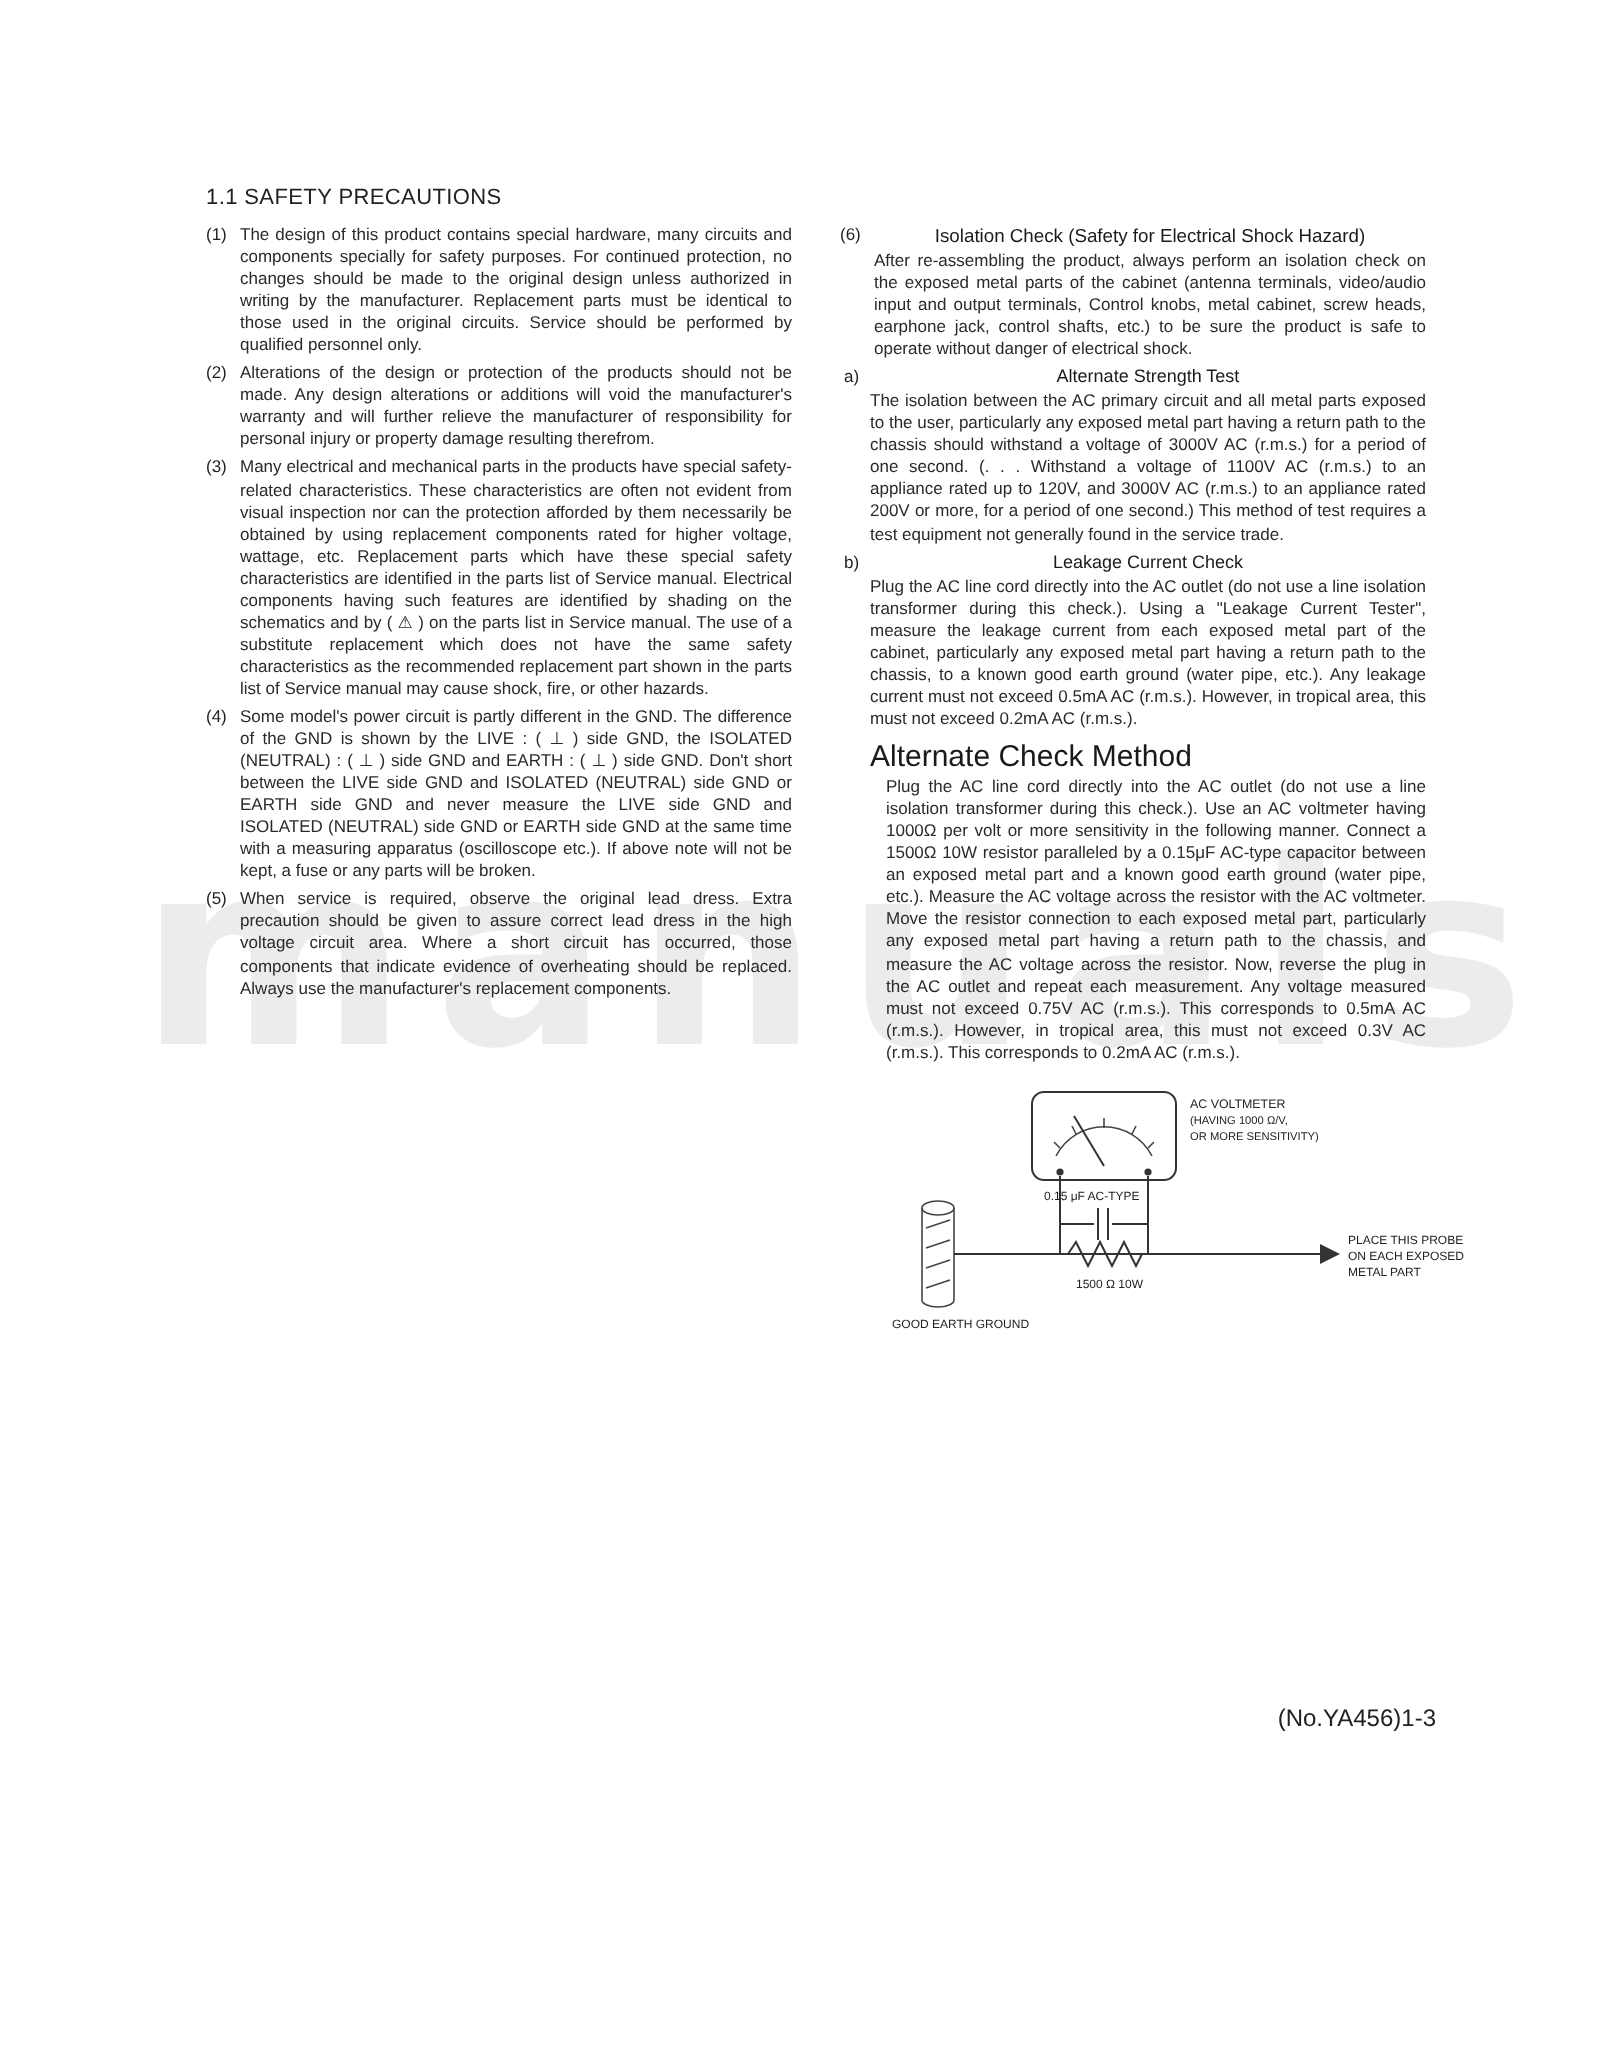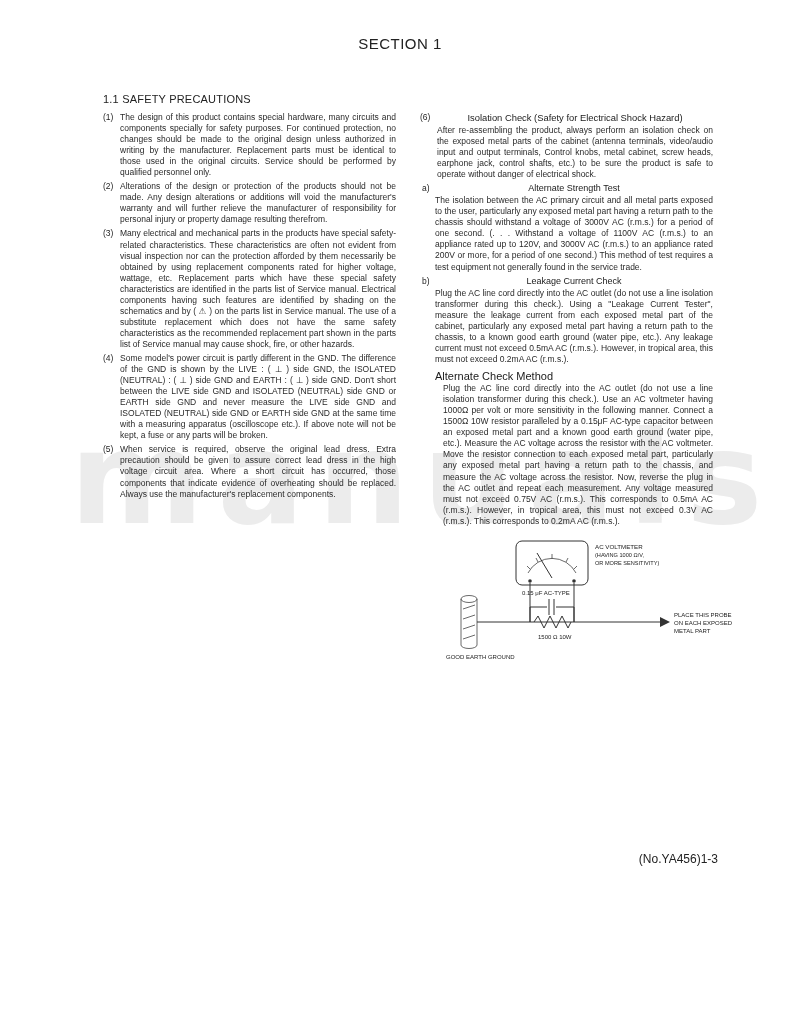--- a/index.html
+++ b/index.html
@@ -26,42 +26,41 @@
   }
   .col{width:293px;}
   .item{display:flex;margin-bottom:3px;}
   .item .num{flex:none;width:17px;font-size:8.5px;line-height:1.3;}
   .item .body{flex:1;font-size:8.5px;line-height:1.3;text-align:justify;color:#2a2a2a;}
   .item .head{font-size:9.4px;line-height:1.25;text-align:center;color:#1a1a1a;margin-bottom:1px;}
   .sub{margin-left:2px;}
   .sub .num{width:13px;}
   .sub .head{font-size:9px;}
   .alt{margin-left:15px;margin-top:5px;}
-  .alt .head{font-size:11px;margin-bottom:1px;color:#1a1a1a;}
+  .alt .head{font-size:15px;margin-bottom:1px;color:#1a1a1a;}
   .alt .body{font-size:8.5px;line-height:1.3;text-align:justify;margin-left:8px;color:#2a2a2a;}
   .diagram{margin-top:10px;margin-left:18px;}
   .diagram svg{display:block;}
   .footer{
     position:absolute;right:82px;top:852px;font-size:12px;color:#222;
   }
   svg text{font-family:"Liberation Sans","DejaVu Sans",sans-serif;fill:#222;}
   svg .wire{stroke:#333;stroke-width:1;fill:none;}
   svg .thin{stroke:#444;stroke-width:.8;fill:none;}
 </style>
 </head>
 <body>
 
 <div class="page">
 
   <div class="watermark">manuals</div>
 
   <div class="content">
 
     <div class="doc-title">
-      <div>SECTION 1</div>
     </div>
 
     <div class="section-heading">1.1  SAFETY PRECAUTIONS</div>
 
     <div class="columns">
 
       <div class="col">
 
         <div class="item">
           <span class="num">(1)</span>

